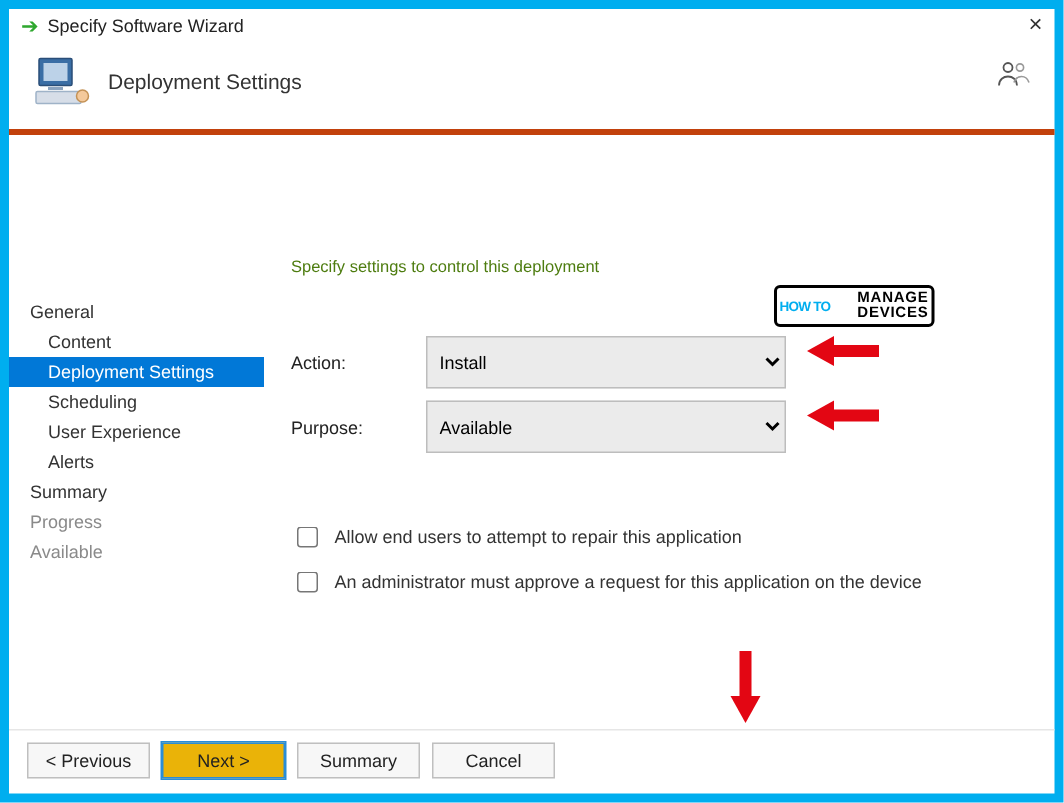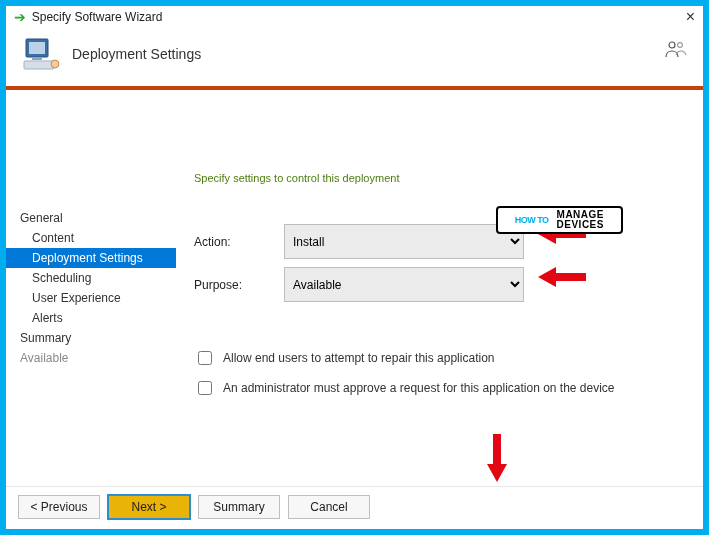--- a/index.html
+++ b/index.html
@@ -141,29 +141,29 @@
     cursor: pointer;
   }
   .footer button.primary {
     border: 1px solid #2a8dd6;
     background: #eab308;
     outline: 1px solid #2a8dd6;
   }
   
   .watermark {
     position: absolute;
-    top: 116px;
+    top: 100px;
     right: 80px;
     border: 2px solid #000;
     border-radius: 4px;
-    padding: 2px 17px;
+    padding: 2px 2px;
     background: #fff;
     display: flex;
     align-items: center;
-    gap: 8px;
+    gap: 18px;
     font-size: 10px;
     line-height: 1;
   }
   .watermark .howto {
     color: #00aeef;
     font-weight: 900;
     font-size: 9px;
     letter-spacing: -0.5px;
   }
   .watermark .manage {
@@ -259,20 +259,21 @@
   <div class="body">
 
     <div class="sidebar">
       <div class="item"><span>General</span></div>
       <div class="item sub"><span>Content</span></div>
       <div class="item sub selected"><span>Deployment Settings</span></div>
       <div class="item sub"><span>Scheduling</span></div>
       <div class="item sub"><span>User Experience</span></div>
       <div class="item sub"><span>Alerts</span></div>
       <div class="item"><span>Summary</span></div>
+      <div class="item muted"><span>Progress</span></div>
       <div class="item muted"><span>Available</span></div>
     </div>
 
     <div class="main">
       <div class="main-heading">Specify settings to control this deployment</div>
 
       <div class="form-row">
         <span class="label">Action:</span>
         <select>
           <option>Install</option>

